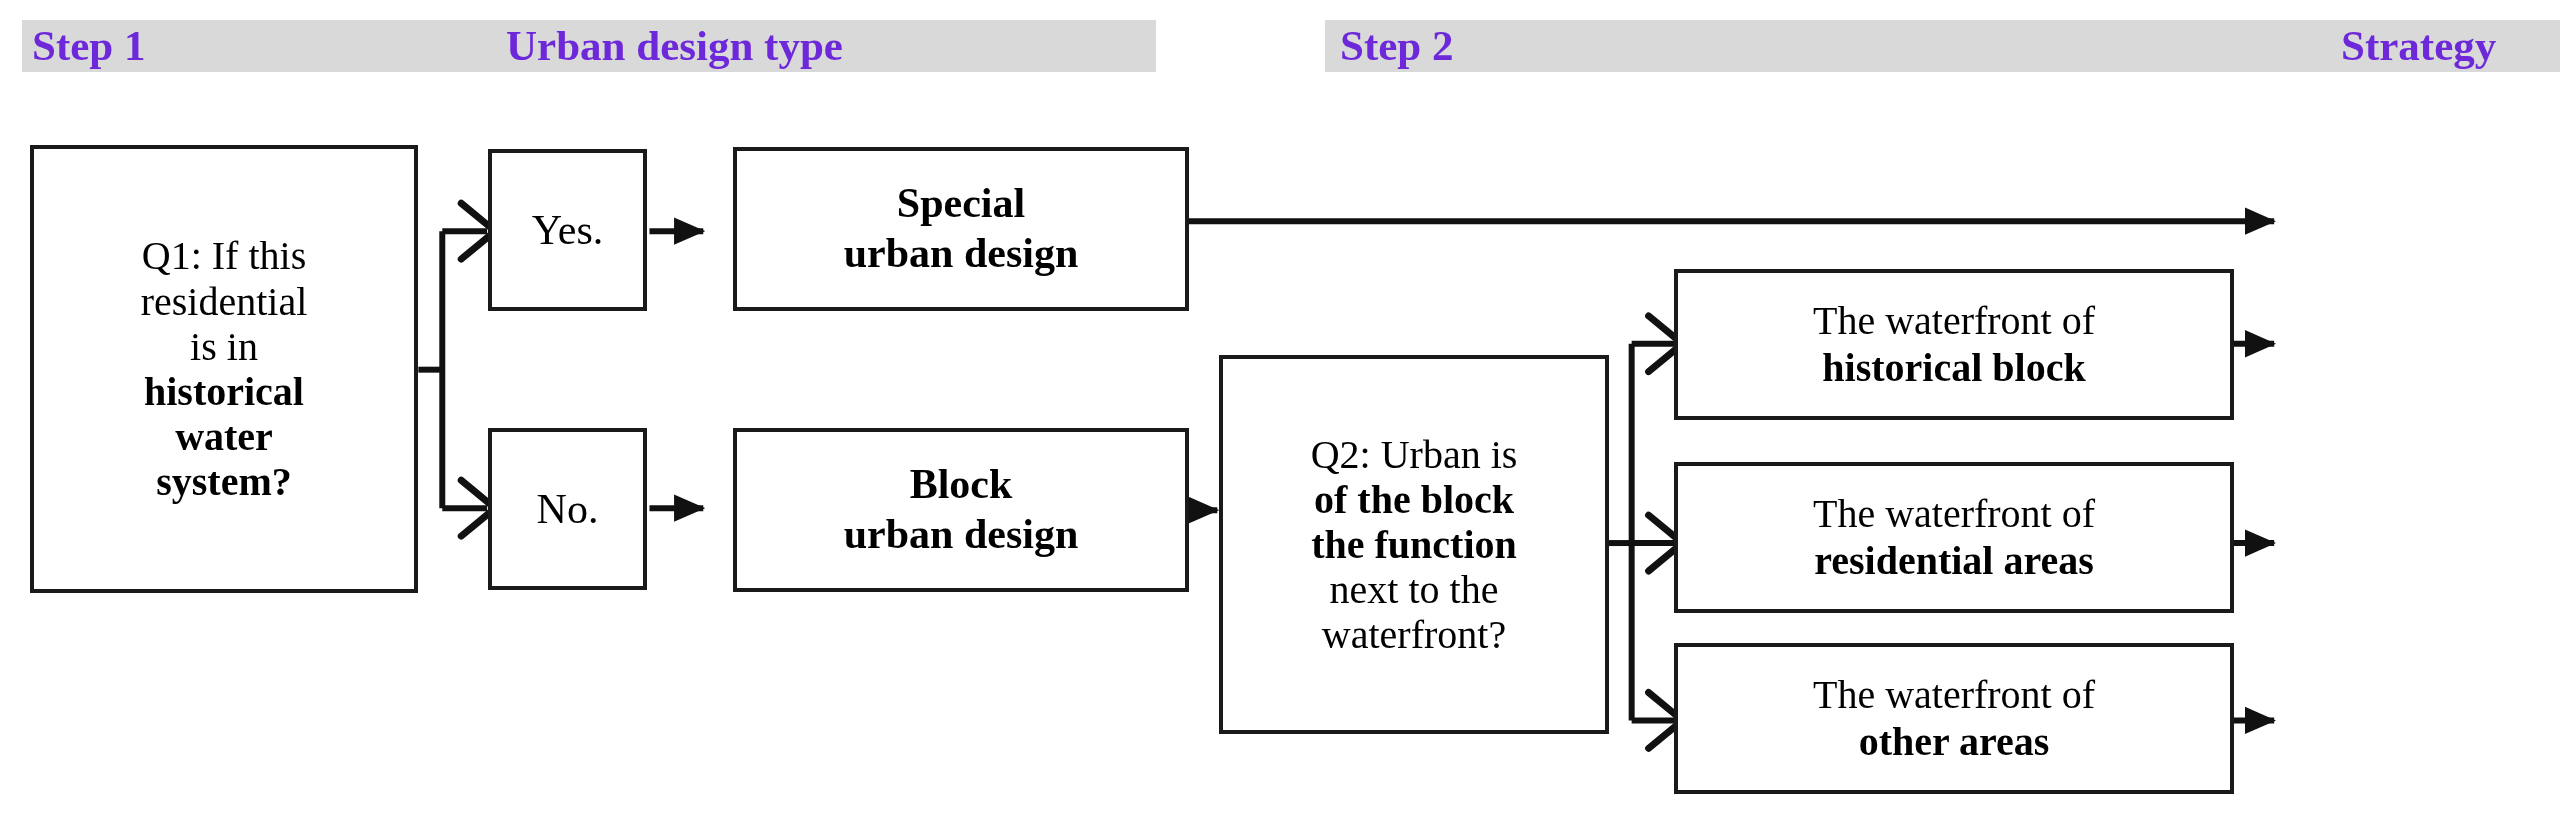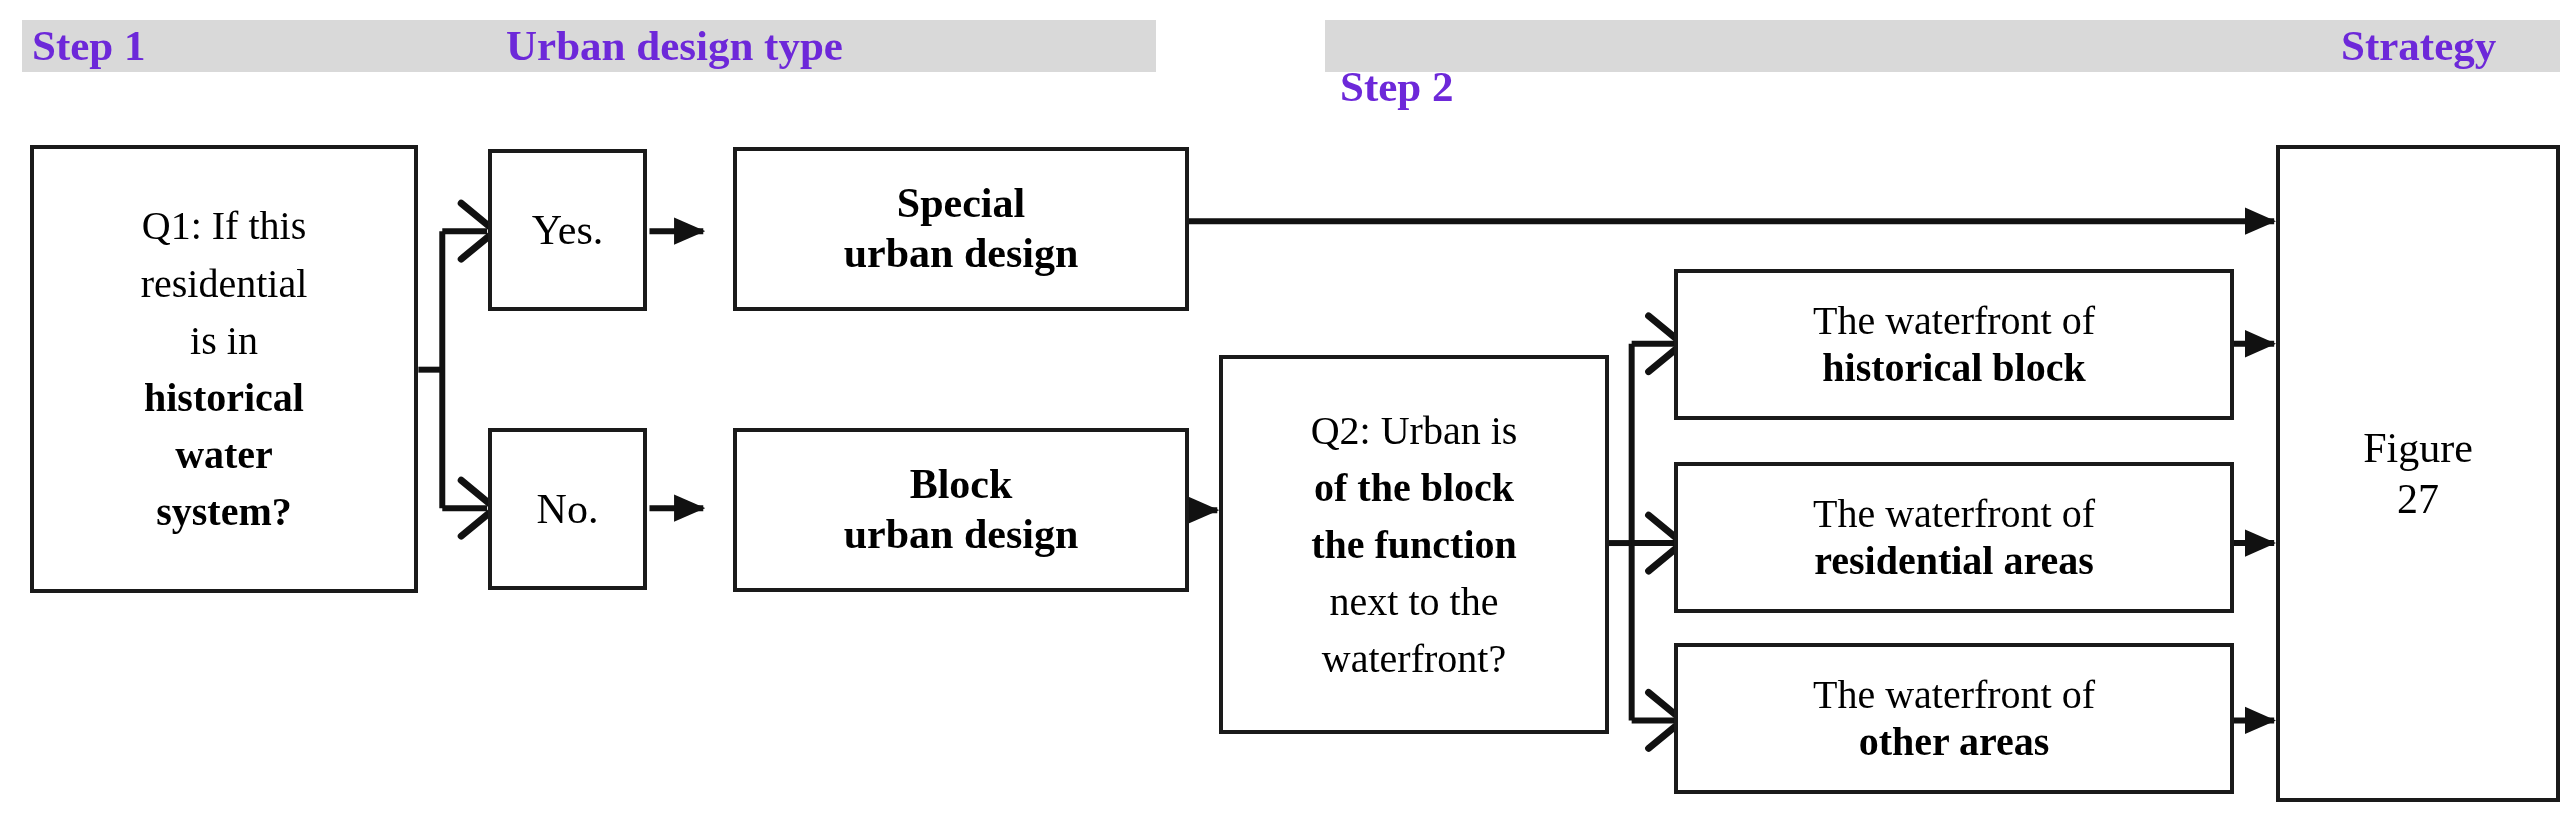--- a/index.html
+++ b/index.html
@@ -38,40 +38,40 @@
     justify-content:center;
     text-align:center;
     color:#000;
     font-family:"Liberation Serif", serif;
   }
   .box .ln{display:block;white-space:nowrap;}
   .b{font-weight:bold;}
   .r{font-weight:normal;}
 
   
-  .q-box{font-size:40px;line-height:1.13;gap:12px;}
+  .q-box{font-size:40px;line-height:1.13;}
   .yn-box{font-size:42px;line-height:1.05;}
   .type-box{font-size:42px;line-height:1.18;margin-left:28px;}
   .wf-box{font-size:40px;line-height:1.17;}
   .fig-box{font-size:42px;line-height:1.2;}
 
   
   #wires{position:absolute;left:0;top:0;width:2576px;height:838px;pointer-events:none;}
 </style>
 </head>
 <body>
 
 <div id="canvas">
 
   <div class="band" style="left:22px;top:20px;width:1134px;"></div>
   <div class="band" style="left:1325px;top:20px;width:1235px;"></div>
 
   <div class="band-label" style="left:32px;top:20px;">Step 1</div>
   <div class="band-label" style="left:506px;top:20px;">Urban design type</div>
-  <div class="band-label" style="left:1340px;top:20px;margin-top:41px;">Step 2</div>
+  <div class="band-label" style="left:1340px;top:20px;">Step 2</div>
   <div class="band-label" style="left:2341px;top:20px;">Strategy</div>
 
   <svg id="wires" viewBox="0 0 2586 841" preserveAspectRatio="none">
     <defs>
       <marker id="solidArrow" viewBox="0 0 10 10" refX="9.4" refY="5" markerWidth="5.2" markerHeight="5.2" orient="auto-start-reverse">
         <path d="M 0 0.6 L 10 5 L 0 9.4 z" fill="#111111"></path>
       </marker>
     </defs>
 
     <g stroke="#111111" stroke-width="6" fill="none" stroke-linecap="butt">
@@ -152,19 +152,15 @@
   <div class="box wf-box" style="left:1674px;top:462px;width:560px;height:151px;">
     <span class="ln r">The waterfront of</span>
     <span class="ln b">residential areas</span>
   </div>
 
   <div class="box wf-box" style="left:1674px;top:643px;width:560px;height:151px;">
     <span class="ln r">The waterfront of</span>
     <span class="ln b">other areas</span>
   </div>
 
-  <div class="box fig-box" style="left:2276px;top:145px;width:284px;height:657px;">
-    <span class="ln r">Figure</span>
-    <span class="ln r">27</span>
-  </div>
 
 </div>
 
 
 </body></html>

